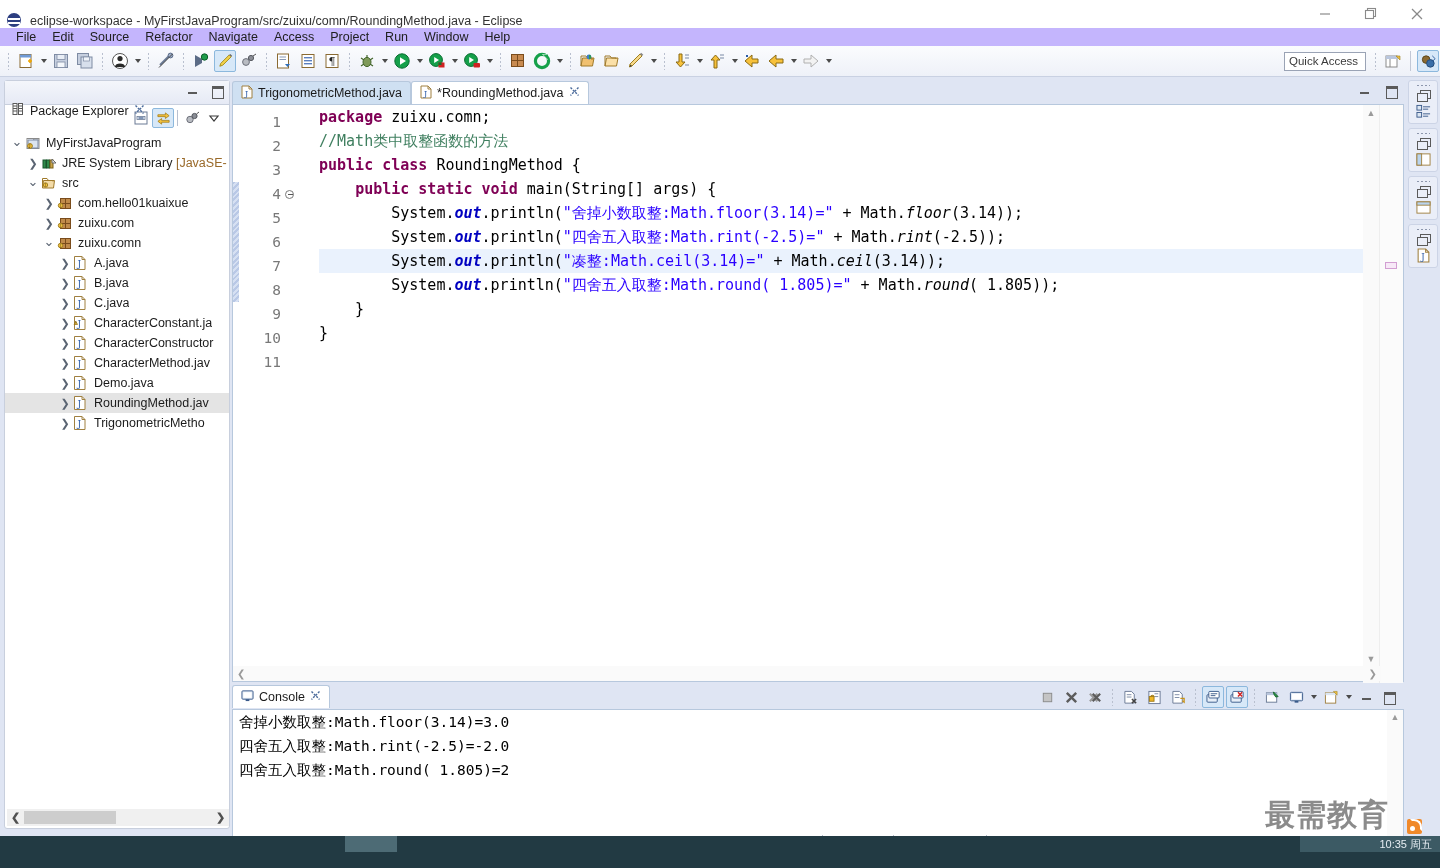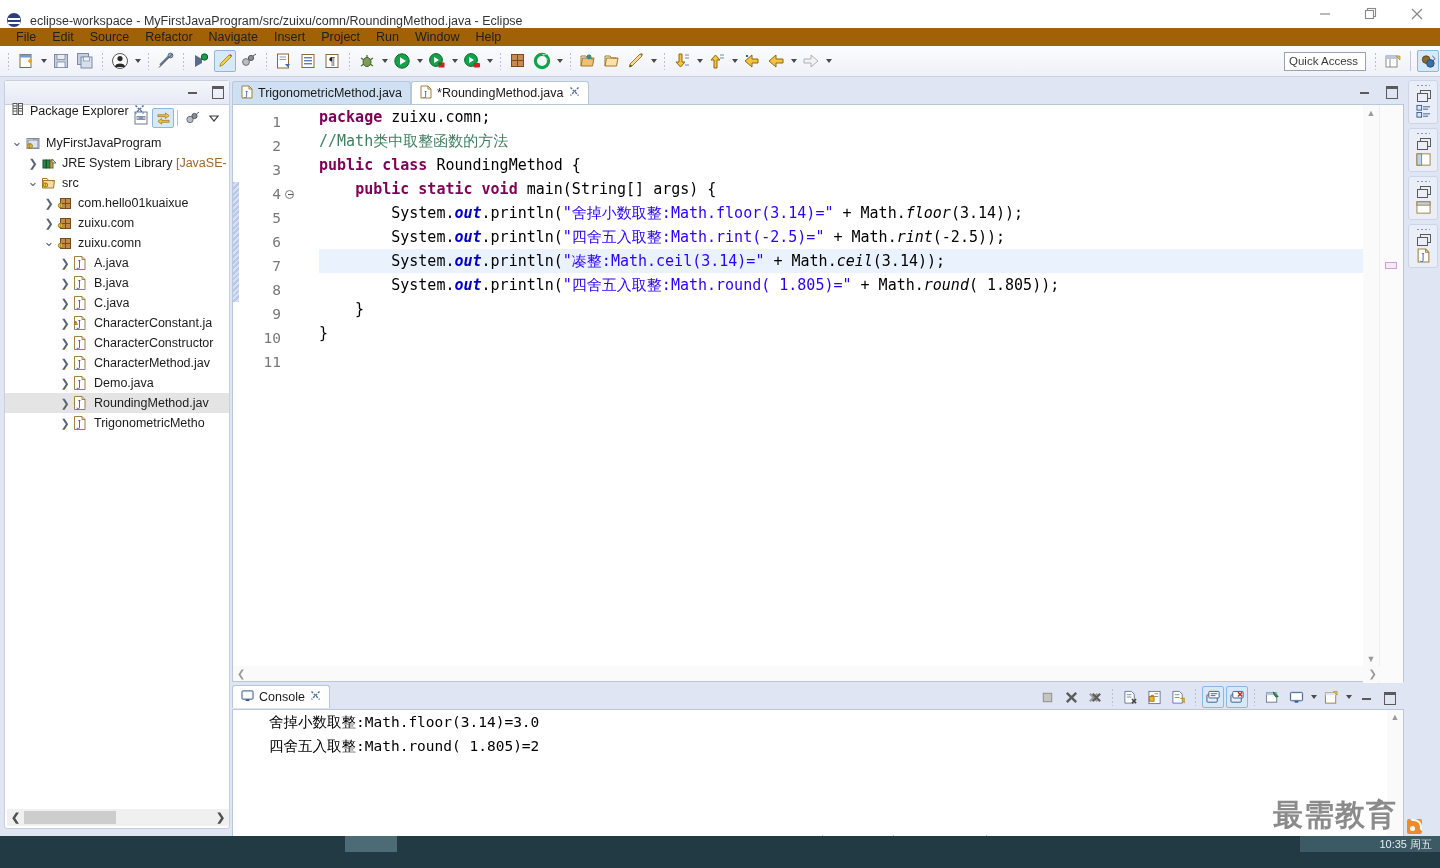--- a/index.html
+++ b/index.html
@@ -49,21 +49,21 @@
     width: 46px; height: 28px;
     display: flex; align-items: center; justify-content: center;
     color: #8a8a8a; font-size: 13px;
   }
   .win-btn svg { display: block; }
 
   
   .menubar {
     position: absolute; top: 28px; left: 0;
     width: 1440px; height: 18px;
-    background: #a16207;
+    background: #c4b5fd;
     display: flex; align-items: center;
     padding-left: 8px;
   }
   .menu-item {
     padding: 1px 8px; font-size: 12.5px; color: #202020;
     white-space: nowrap;
   }
 
   
   .toolbar {
@@ -254,21 +254,21 @@
   .con-tools { position:absolute; right:4px; top:1px; display:flex; align-items:center; height:22px; }
   .con-body {
     position:absolute; top:24px; left:0; width:1172px; height:202px;
     background:#ffffff; border:1px solid #b7c8dd;
   }
   .con-head {
     height:20px; font-size:12px; color:#111; padding:3px 0 0 6px; white-space:nowrap;
   }
   .con-out {
     font-family:"DejaVu Sans Mono", monospace; font-size:14.5px; color:#000;
-    padding-left:6px; line-height:24px; white-space:pre;margin-left:30px;
+    padding-left:6px; line-height:24px; white-space:pre;
   }
   .con-vscroll { position:absolute; right:0; top:0; width:16px; height:202px; background:#fafafa; }
   .con-vscroll .arr { height:14px; display:flex; align-items:center; justify-content:center; color:#9a9a9a; font-size:9px;}
 
   
   .fastview {
     position:absolute; right:0; top:3px; width:34px; height:749px;
     background:#dfe5f3;
   }
   .fv-group {
@@ -303,21 +303,21 @@
   .taskbar .hl1 { position:absolute; left:345px; top:0; width:52px; height:16px; background:#4d6b75;}
   .taskbar .hl2 { position:absolute; right:0; top:0; width:140px; height:16px; background:#3c5a64;}
   .tb-time { position:absolute; right:8px; top:0; color:#e6edf2; font-size:11px; line-height:16px;}
 
   
   .watermark {
     position:absolute; right:18px; bottom:32px;
     font-family:"DejaVu Sans", sans-serif;
     font-size:30px; font-weight:bold; color:#8b8b8b;
     letter-spacing:1px;
-    display:flex; align-items:flex-end; gap:10px;
+    display:flex; align-items:flex-end; gap:18px;
   }
   .wm-rss {
     width:15px; height:15px; background:#f0892a; border-radius:2px;
     position:relative; margin-bottom:2px;
   }
   .wm-rss::after {
     content:""; position:absolute; left:3px; bottom:3px; width:5px; height:5px;
     border-radius:50%; box-shadow: 0 0 0 0 #fff;
     background:#fff;
   }
@@ -359,21 +359,21 @@
       </div>
     </div>
   </div>
 
   <div class="menubar">
     <div class="menu-item">File</div>
     <div class="menu-item">Edit</div>
     <div class="menu-item">Source</div>
     <div class="menu-item">Refactor</div>
     <div class="menu-item">Navigate</div>
-    <div class="menu-item">Insert</div>
+    <div class="menu-item">Access</div>
     <div class="menu-item">Project</div>
     <div class="menu-item">Run</div>
     <div class="menu-item">Window</div>
     <div class="menu-item">Help</div>
   </div>
 
   <div class="toolbar">
     <div class="sep"></div>
 
     <div class="tbtn">
@@ -1027,21 +1027,21 @@
               <path d="M10 1.5 l4 0 l0 4 z" fill="#f0c040" stroke="#a08020" stroke-width="0.6"></path>
             </svg>
           </div>
           <div class="caret"></div>
           <div class="v-min" style="margin:0 8px 0 6px"></div>
           <div class="v-max" style="margin-right:4px"></div>
         </div>
       </div>
 
       <div class="con-body">
-        <div class="con-out" id="conout"><div>舍掉小数取整:Math.floor(3.14)=3.0</div><div>四舍五入取整:Math.round( 1.805)=2</div></div>
+        <div class="con-out" id="conout"><div>舍掉小数取整:Math.floor(3.14)=3.0</div><div>四舍五入取整:Math.rint(-2.5)=-2.0</div><div>四舍五入取整:Math.round( 1.805)=2</div></div>
         <div class="con-vscroll">
           <div class="arr">▲</div>
           <div style="height:172px"></div>
 
         </div>
 
       </div>
     </div>
 
     <div class="fastview">

